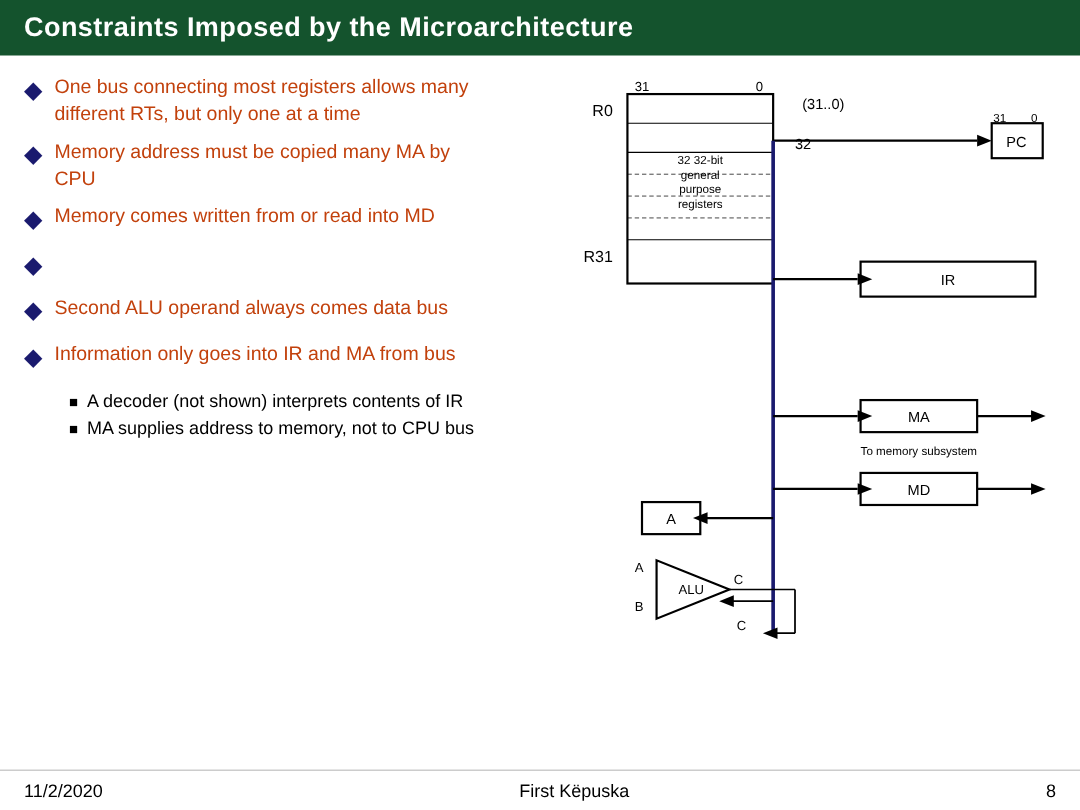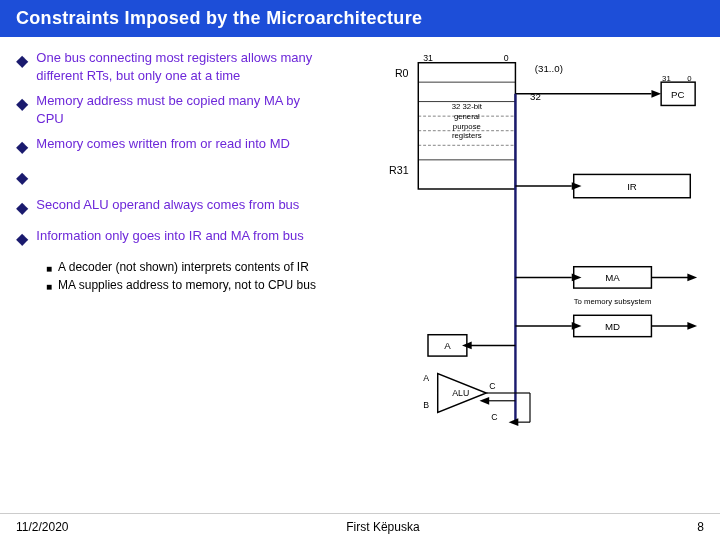--- a/index.html
+++ b/index.html
@@ -14,21 +14,21 @@
 
     .slide {
       width: 720px;
       height: 540px;
       background: #fff;
       display: flex;
       flex-direction: column;
     }
 
     .title-bar {
-      background: #1d4ed8;
+      background: #14532d;
       color: #fff;
       padding: 8px 16px;
       font-size: 18px;
       font-weight: bold;
       letter-spacing: 0.3px;
     }
 
     .content {
       display: flex;
       flex: 1;
@@ -53,21 +53,21 @@
     }
 
     .bullet-dot {
       color: #1a1a6e;
       font-size: 16px;
       margin-top: 1px;
       flex-shrink: 0;
     }
 
     .bullet-text {
-      color: #6d28d9;
+      color: #c2410c;
     }
 
     .sub-bullets {
       margin-left: 30px;
       margin-top: 4px;
       display: flex;
       flex-direction: column;
       gap: 3px;
     }
 
@@ -127,21 +127,21 @@
         <span class="bullet-dot">◆</span>
         <span class="bullet-text">Memory comes written from or read into MD</span>
       </div>
 
       <div class="bullet-item">
         <span class="bullet-dot">◆</span>
       </div>
 
       <div class="bullet-item">
         <span class="bullet-dot">◆</span>
-        <span class="bullet-text">Second ALU operand always comes from bus</span>
+        <span class="bullet-text">Second ALU operand always comes data bus</span>
       </div>
 
       <div class="bullet-item">
         <span class="bullet-dot">◆</span>
         <span class="bullet-text">Information only goes into IR and MA from bus</span>
       </div>
 
       <div class="sub-bullets">
         <div class="sub-bullet-item">
           <span class="sub-bullet-dot">■</span>

